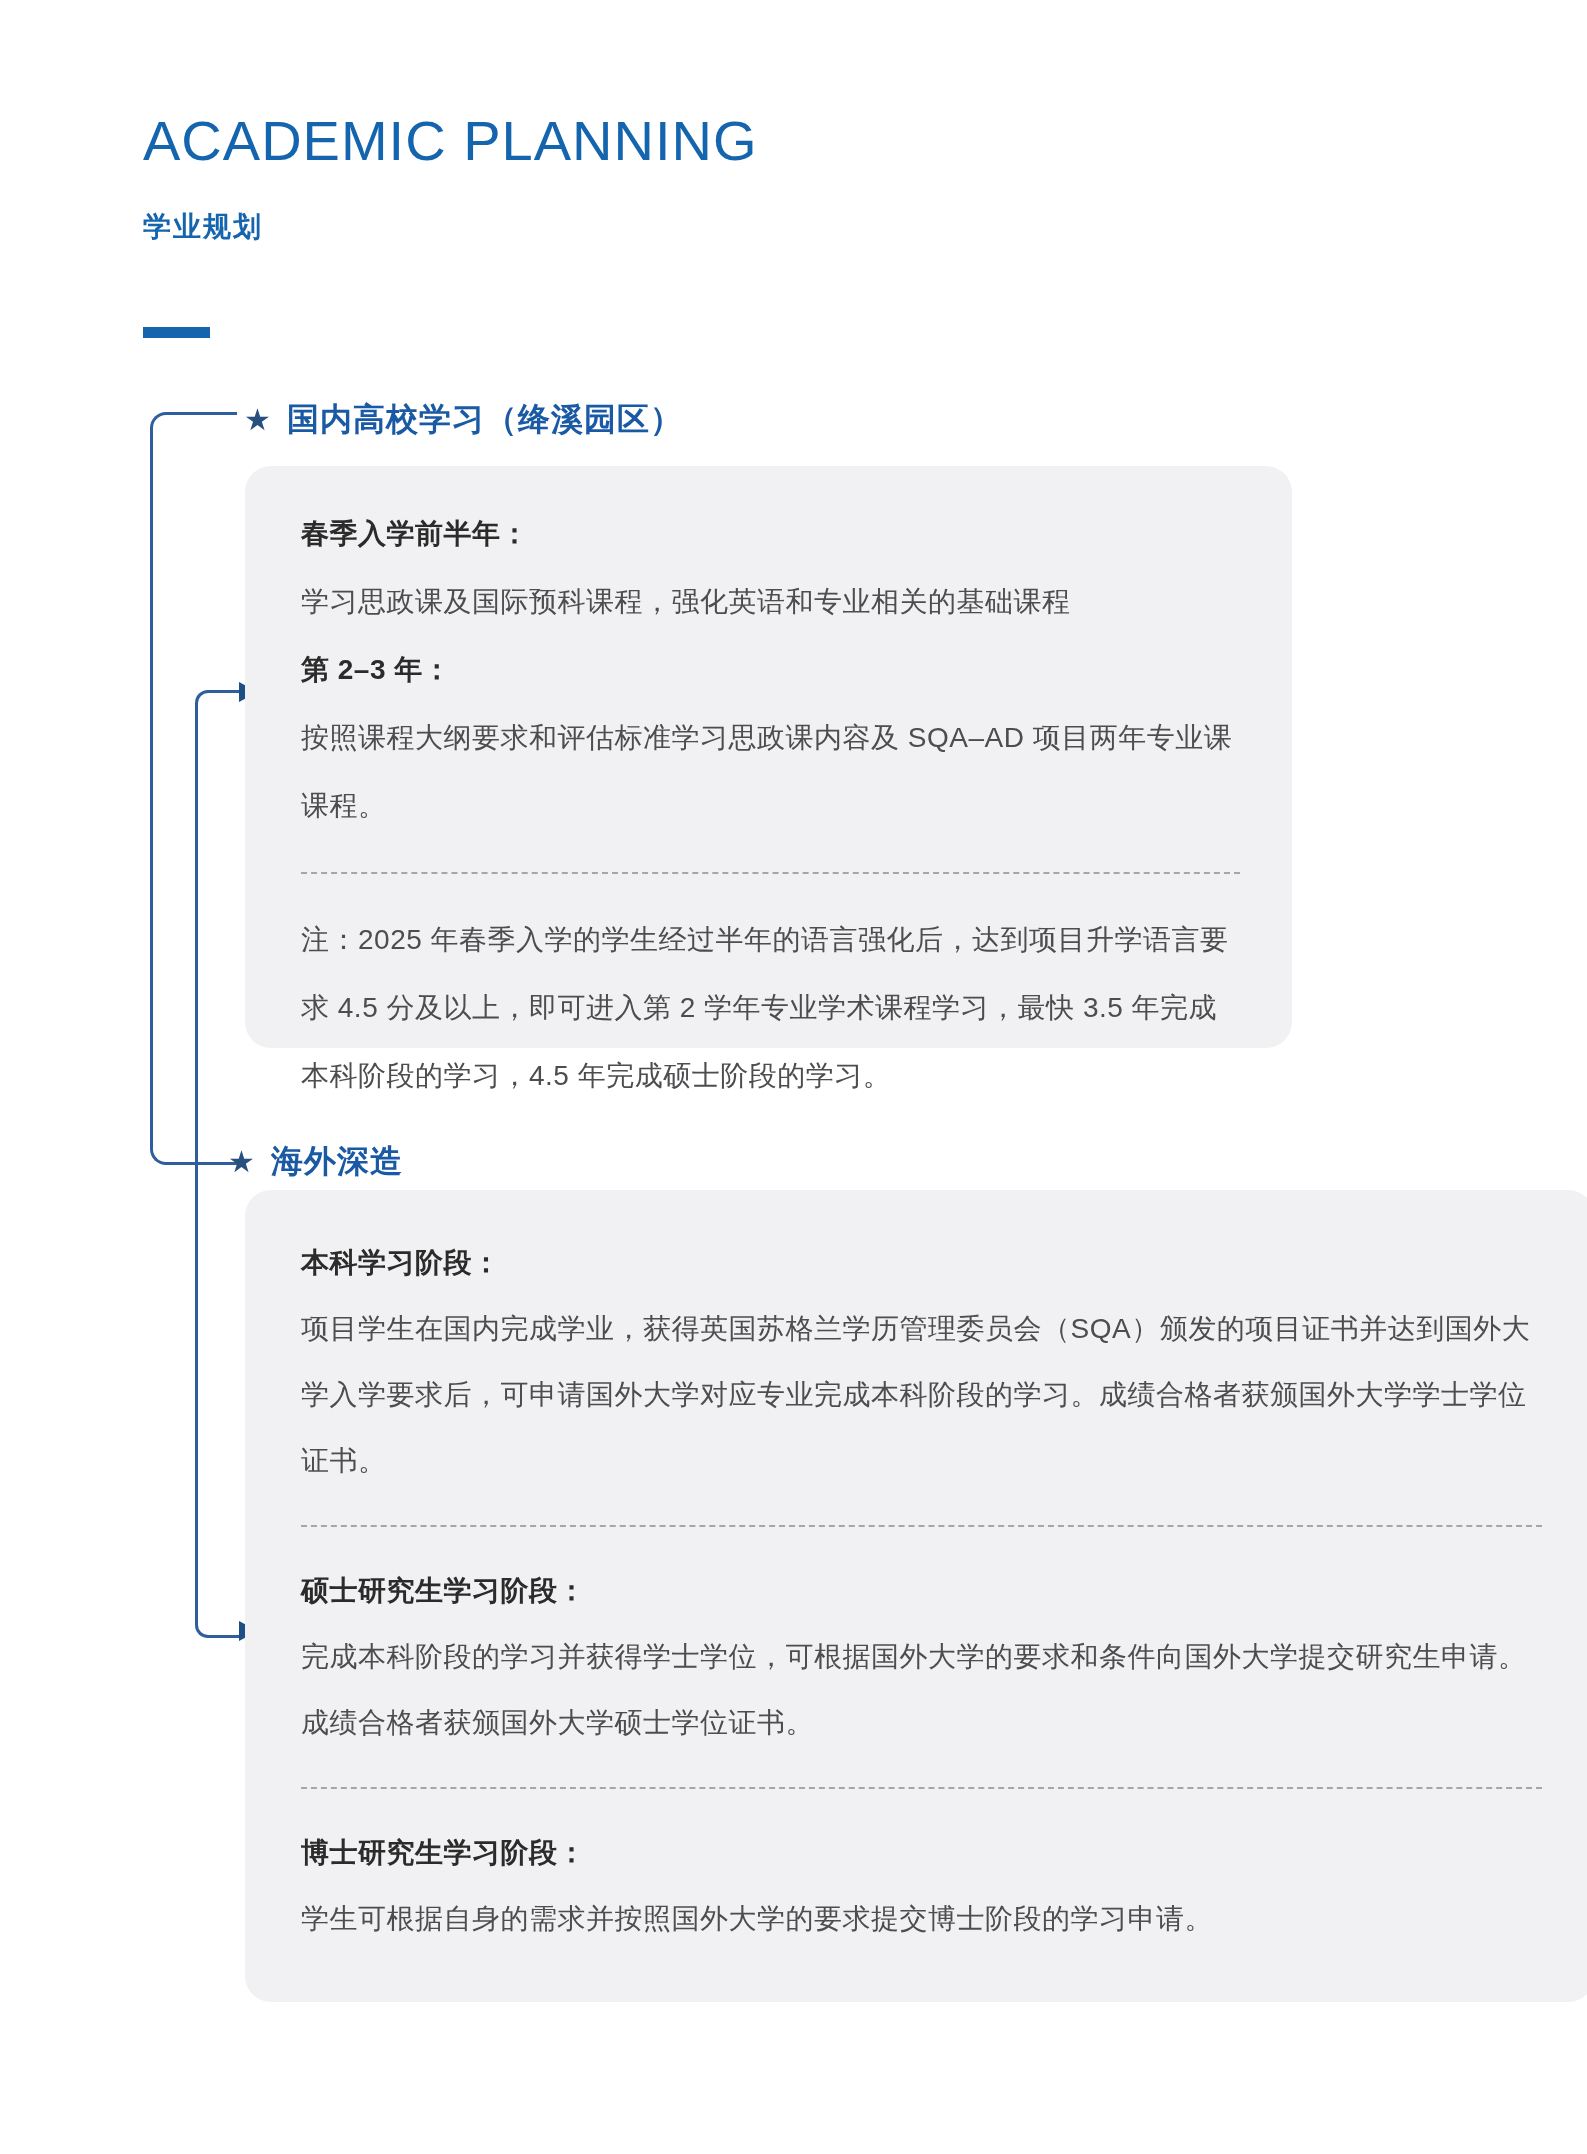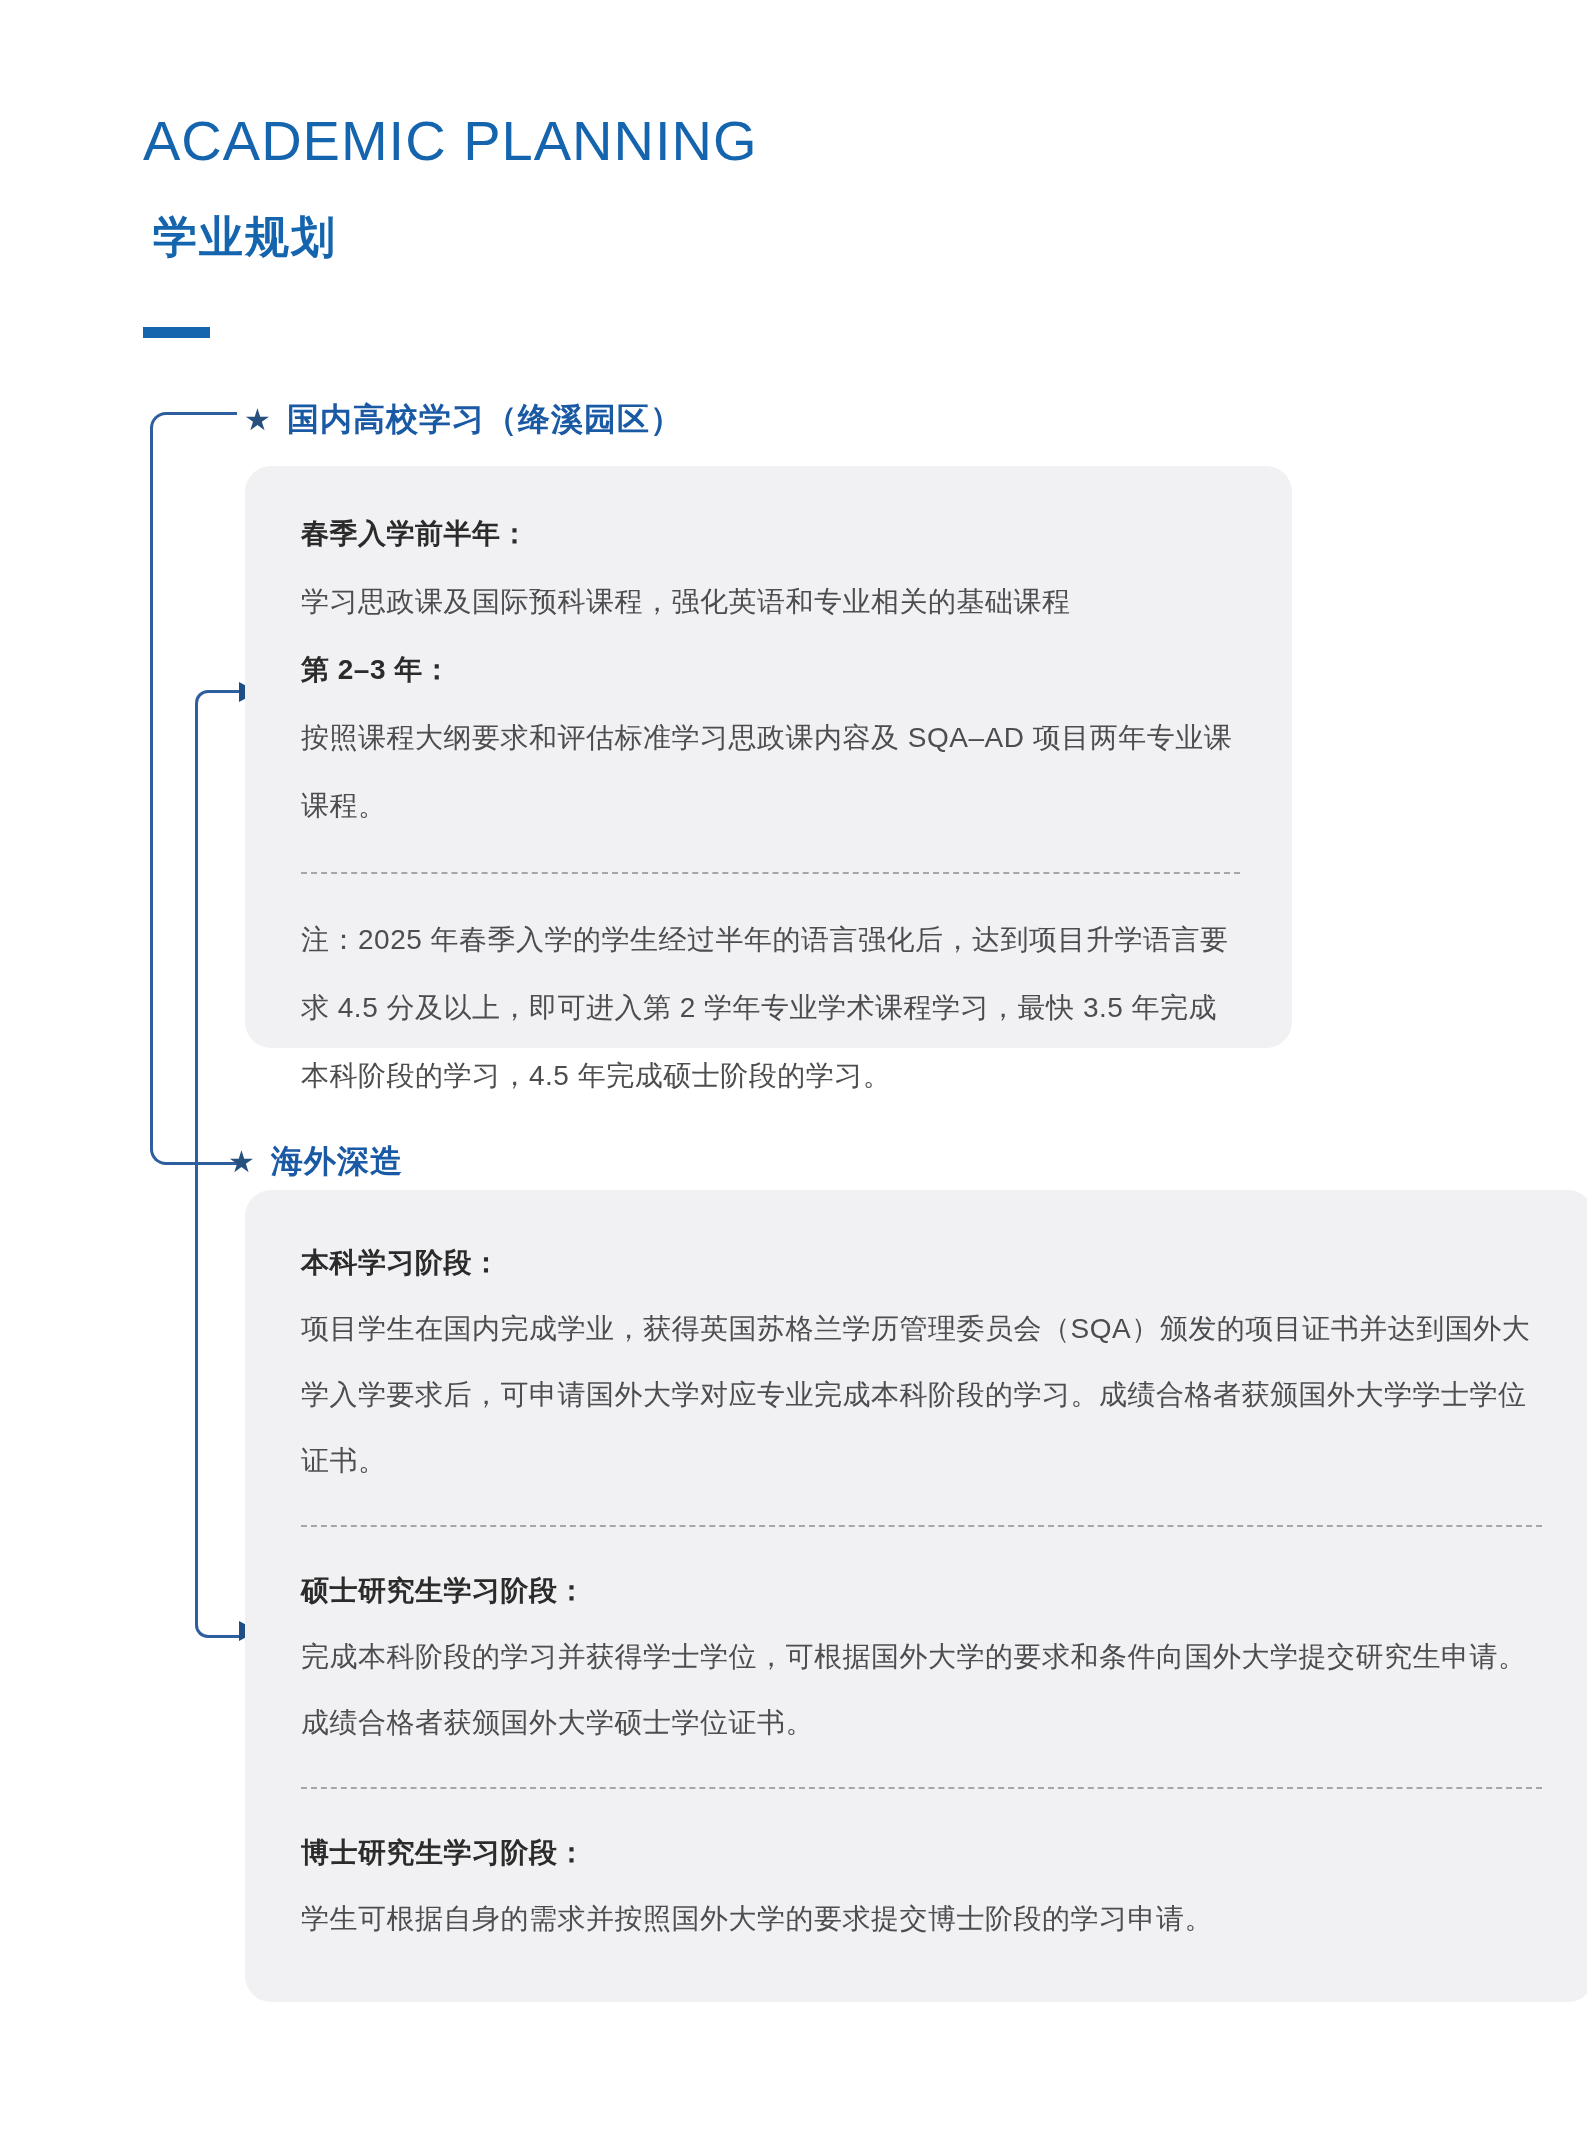--- a/index.html
+++ b/index.html
@@ -10,22 +10,22 @@
   }
   .abs{position:absolute;}
 
   
   .title-en{
     left:143px;top:108px;
     font-size:56px;font-weight:400;letter-spacing:1px;
     color:#1565AE;
   }
   .title-zh{
-    left:153px;top:208px;
-    font-size:44px;font-weight:700;letter-spacing:2px;
+    left:143px;top:208px;
+    font-size:28px;font-weight:700;letter-spacing:2px;
     color:#1565AE;
   }
   .accent-bar{
     left:143px;top:327px;width:67px;height:11px;background:#1565AE;
   }
 
   
   .section-header{display:flex;align-items:center;gap:16px;}
   .section-header .star{
     font-size:30px;color:#27507F;line-height:1;

